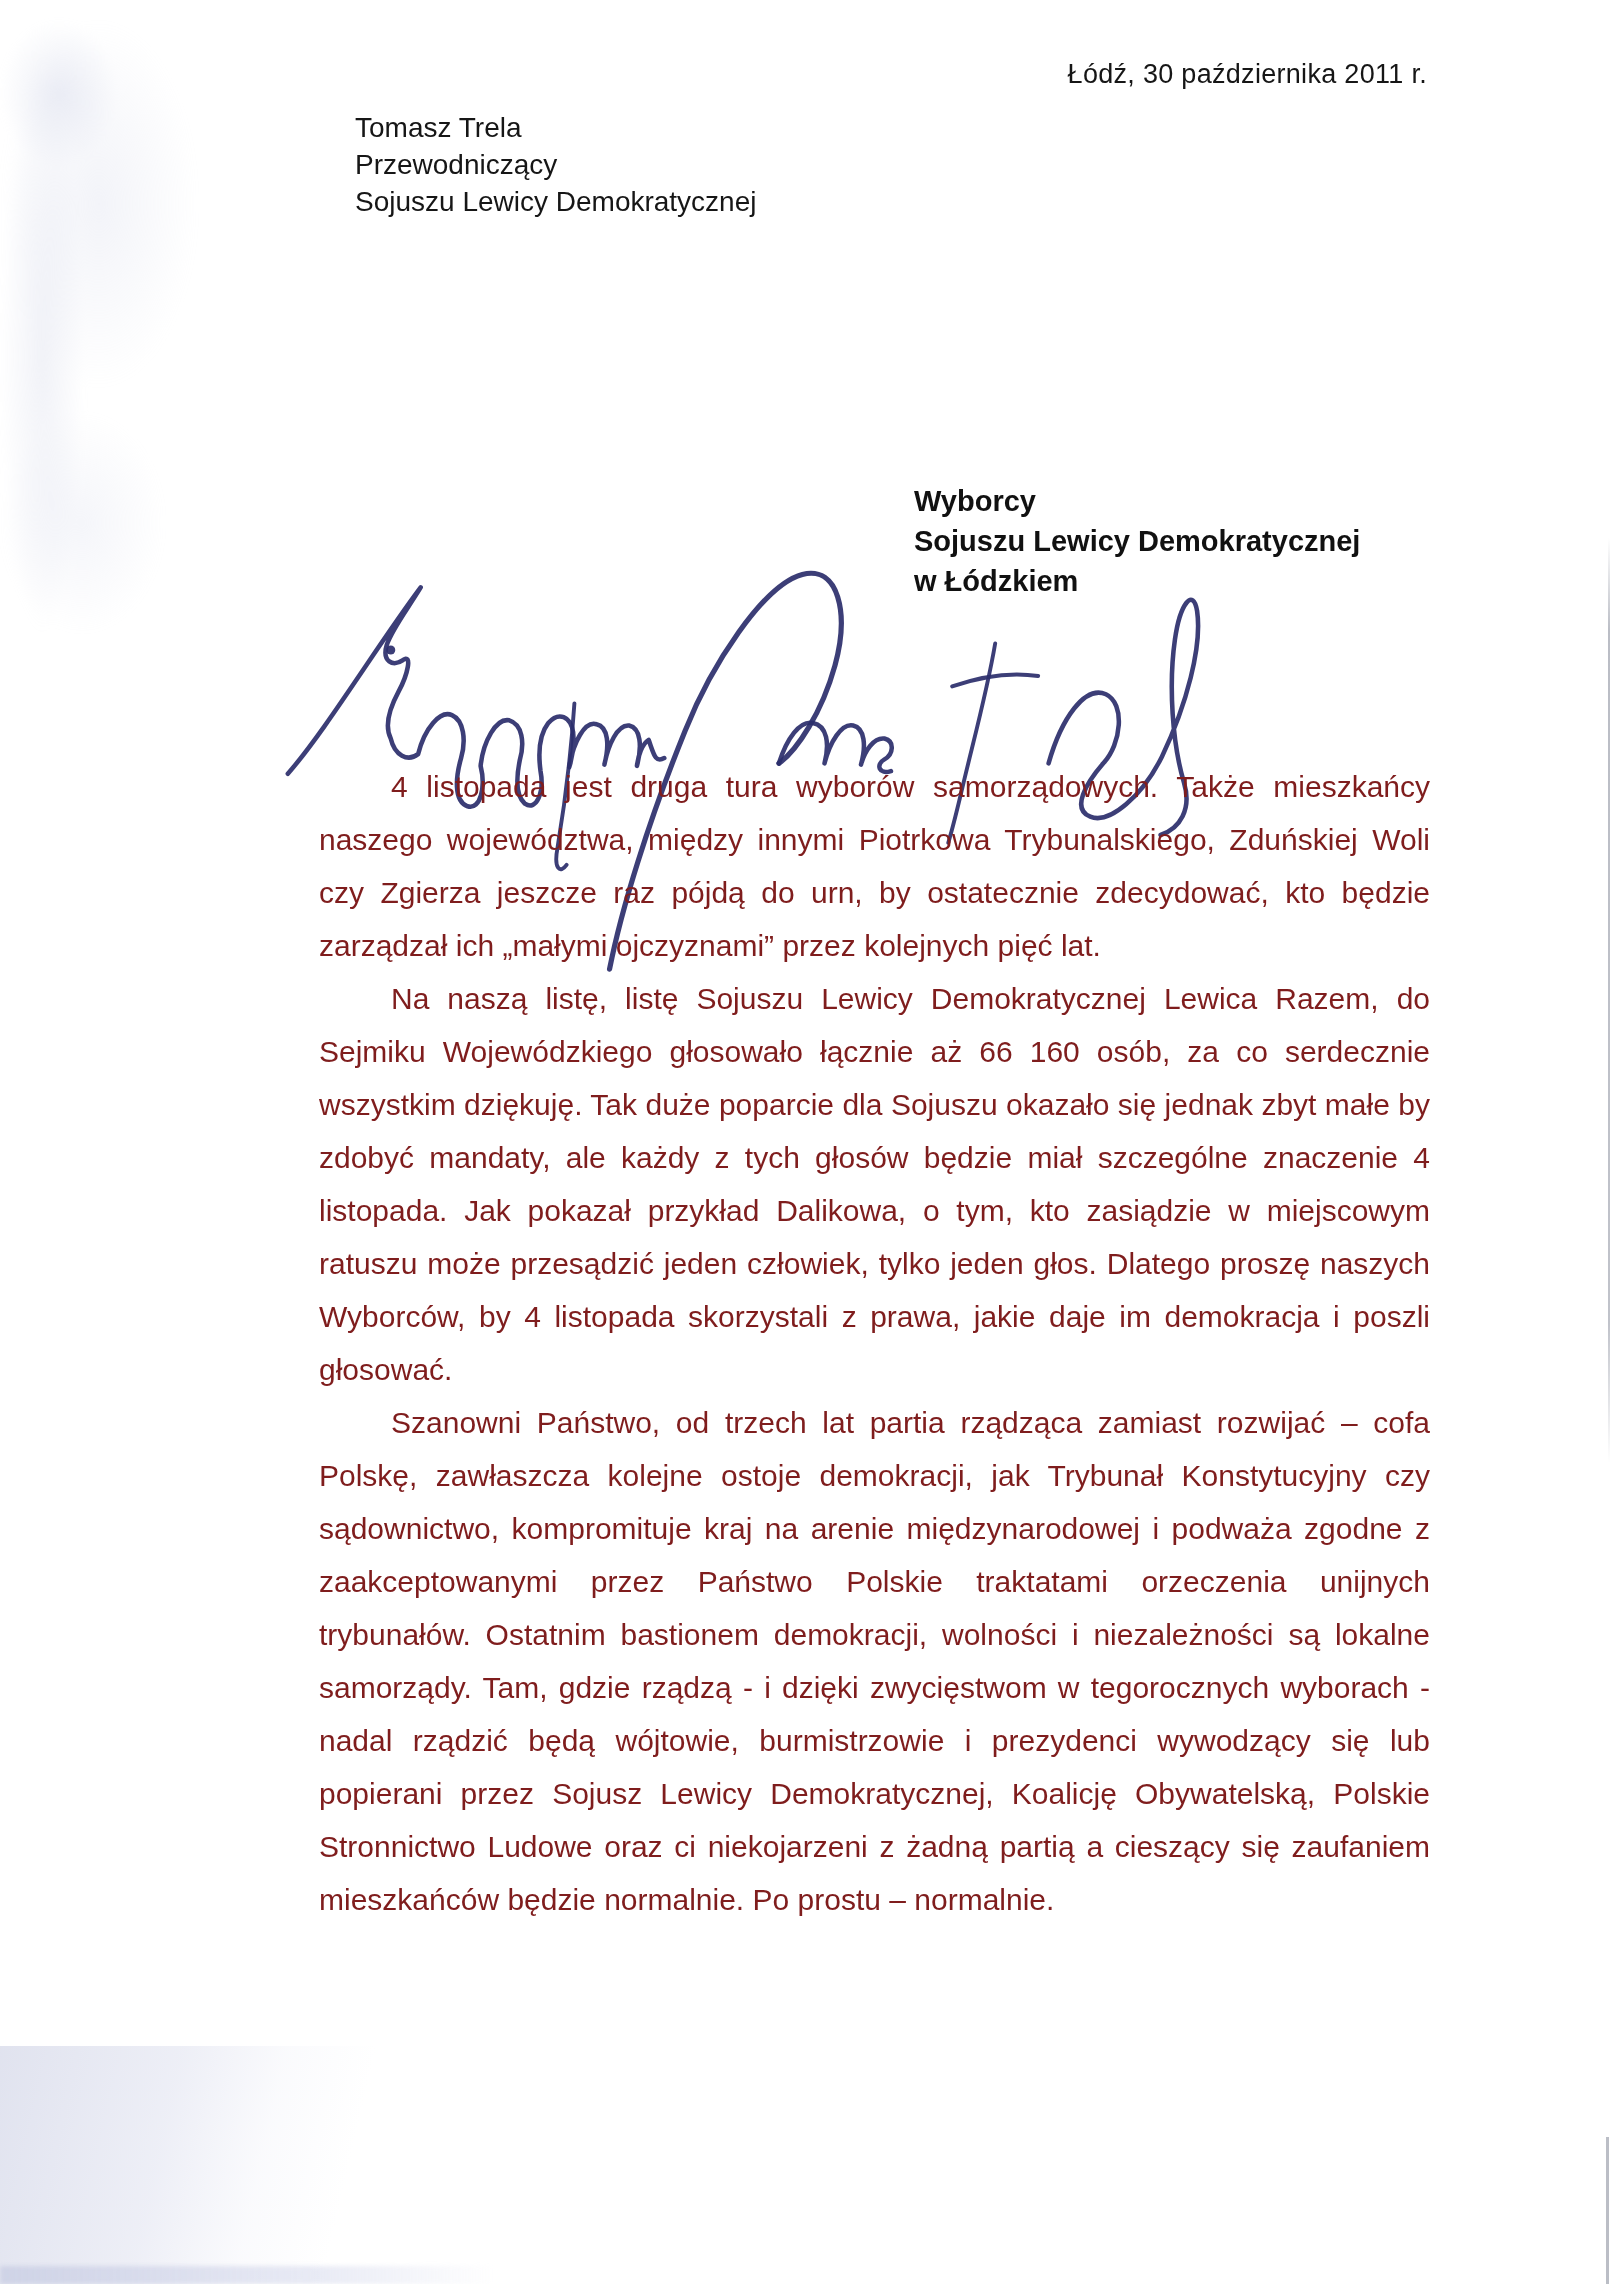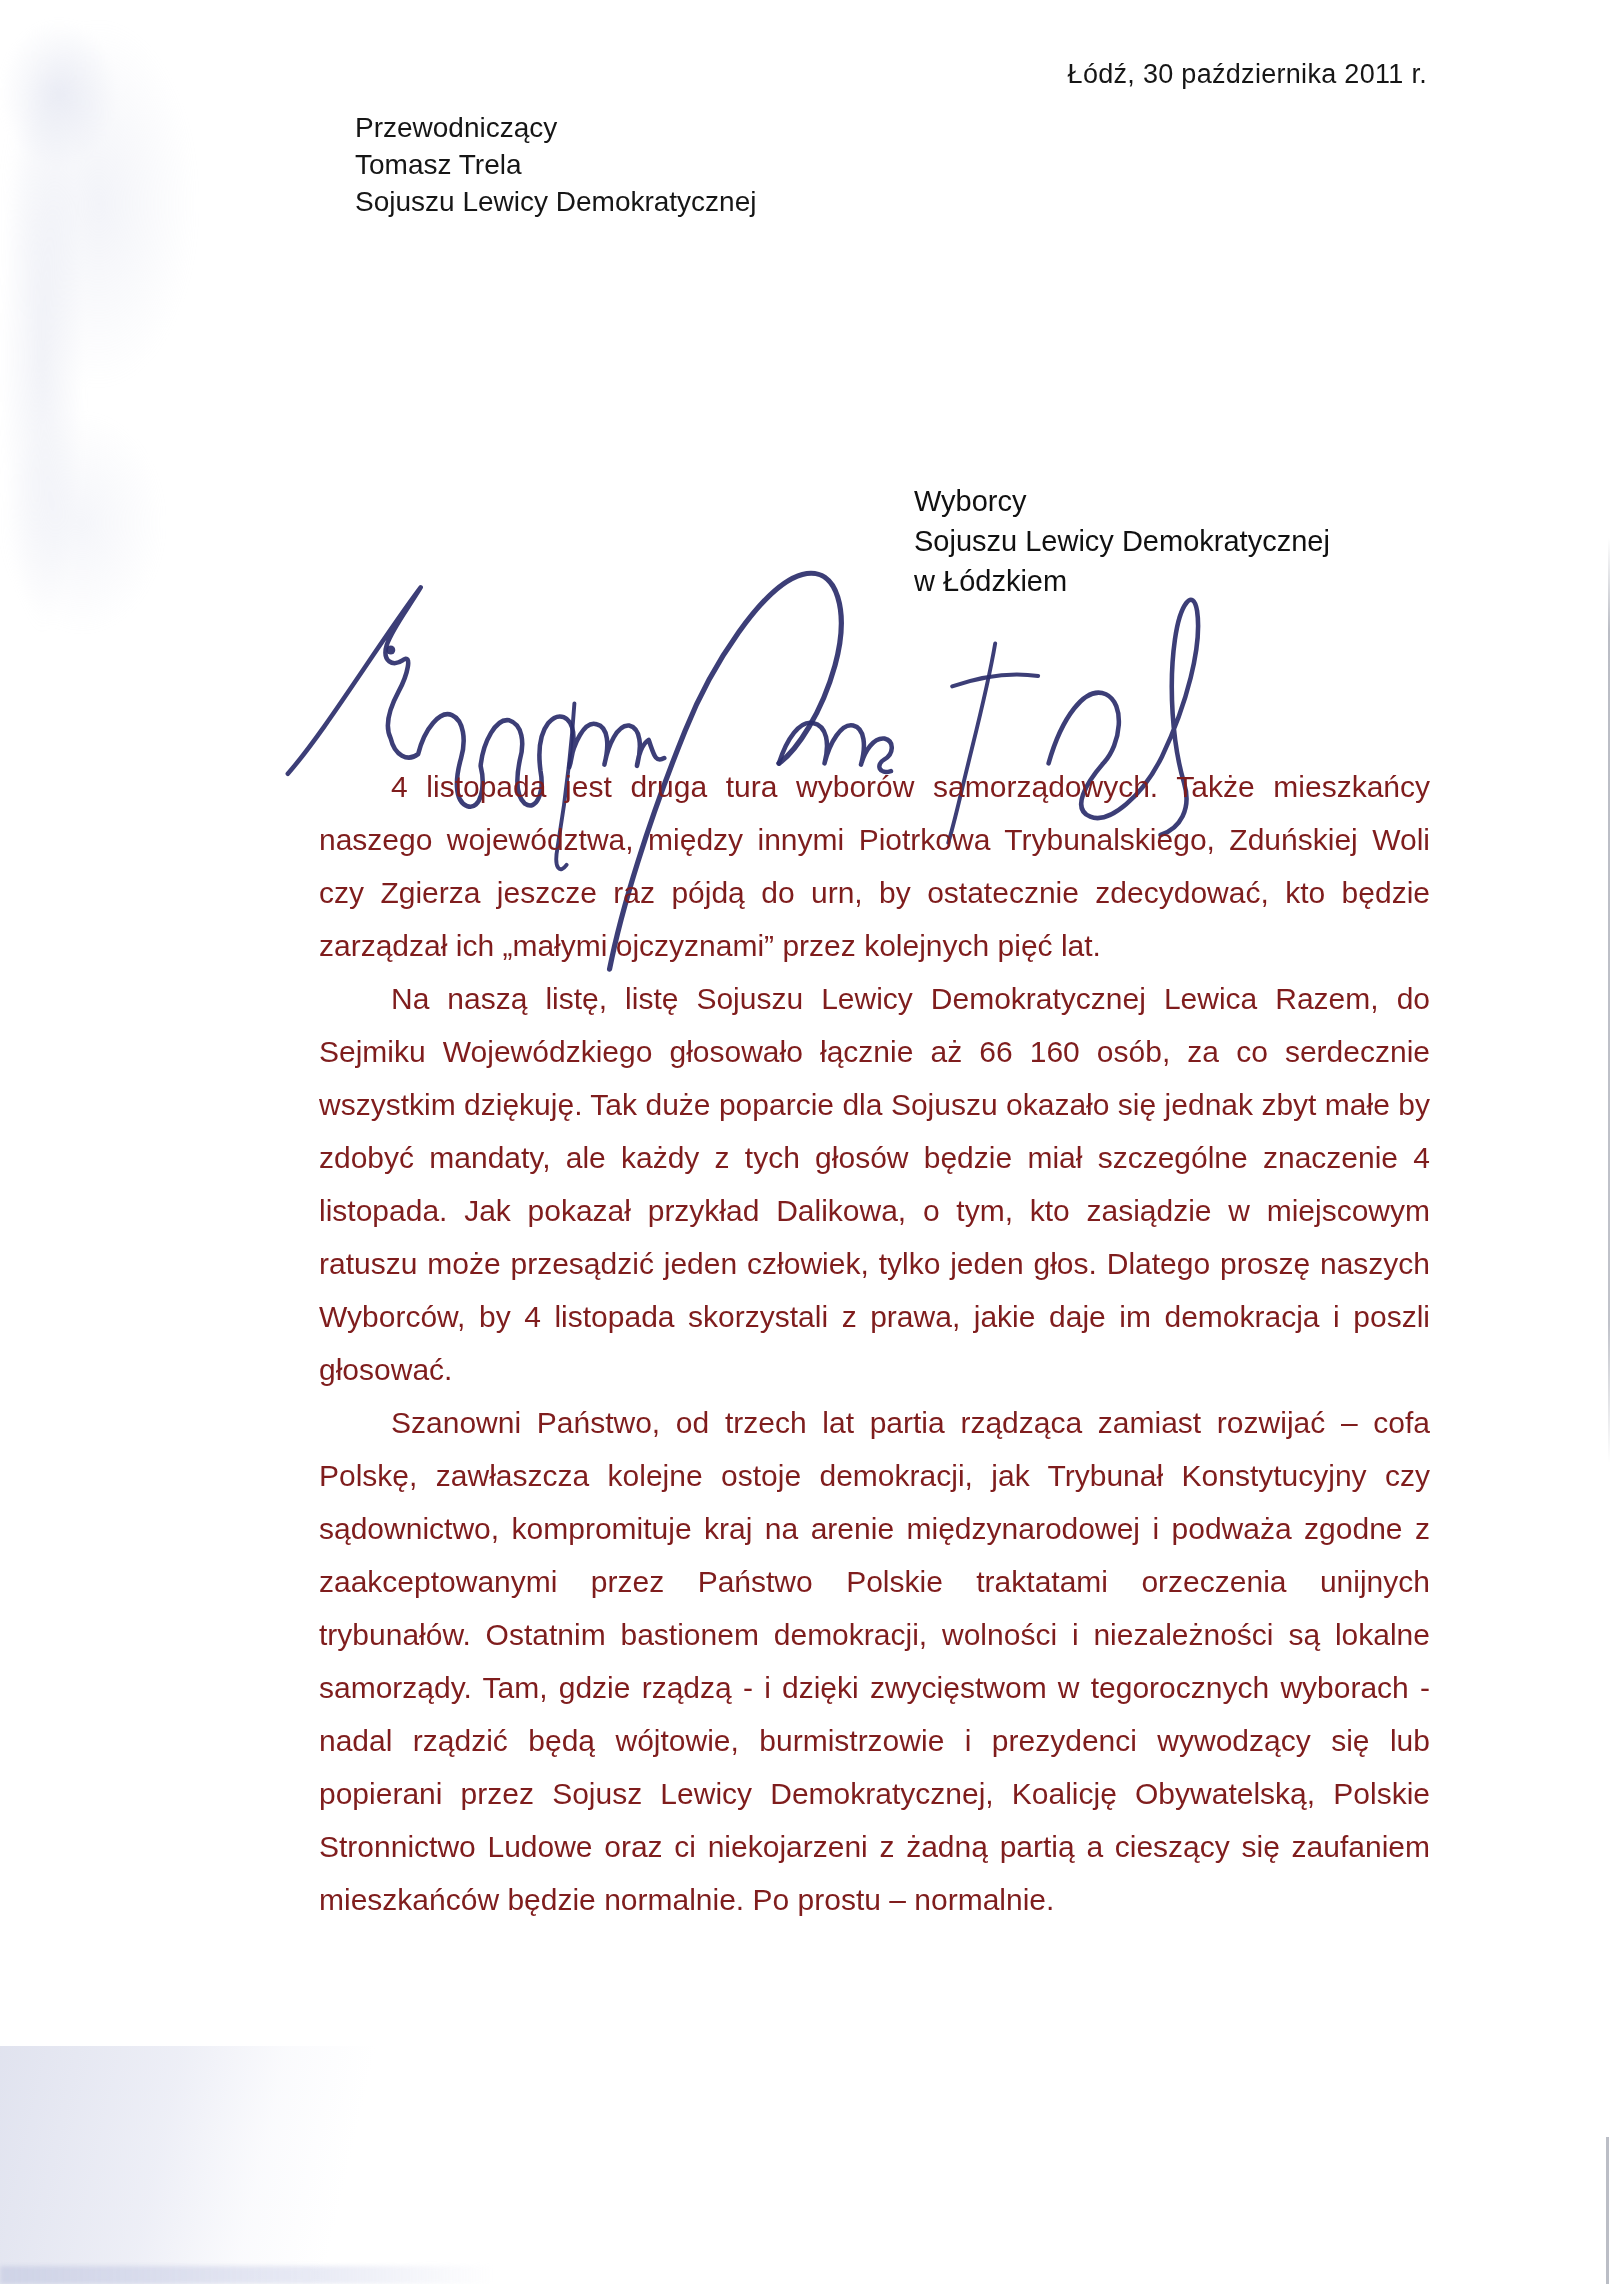--- a/index.html
+++ b/index.html
@@ -42,21 +42,21 @@
 
   
   .date{
     position:absolute;top:59px;right:189px;font-size:27px;letter-spacing:0.3px;color:#161616;
   }
   .sender{
     position:absolute;left:355px;top:109px;font-size:28px;line-height:37px;color:#161616;
   }
   .addressee{
     position:absolute;left:914px;top:481px;font-size:29px;line-height:40px;
-    font-weight:normal;color:#111;
+    font-weight:bold;color:#111;
   }
   .body-text{
     position:absolute;left:319px;top:760px;width:1111px;
     font-size:30px;line-height:53px;text-align:justify;color:#7f1d1d;
   }
   .body-text p{margin:0;text-indent:72px;}
 
   
   .signature{position:absolute;left:280px;top:547px;width:977px;height:430px;pointer-events:none;}
   .signature path{fill:none;stroke:var(--ink,#2b2e6b);stroke-linecap:round;stroke-linejoin:round;opacity:.92;}
@@ -69,22 +69,22 @@
 
   <div class="noise-top-left"></div>
   <div class="smudge-bottom-left"></div>
   <div class="smudge-bottom-band"></div>
   <div class="edge-line-upper"></div>
   <div class="edge-line-lower"></div>
 
   <div class="date">Łódź, 30 października 2011 r.</div>
 
   <div class="sender">
+    <div>Tomasz Trela</div>
     <div>Przewodniczący</div>
-    <div>Tomasz Trela</div>
     <div>Sojuszu Lewicy Demokratycznej</div>
   </div>
 
   <div class="addressee">
     <div>Wyborcy</div>
     <div>Sojuszu Lewicy Demokratycznej</div>
     <div>w Łódzkiem</div>
   </div>
 
   <svg class="signature" viewBox="0 0 1500 660" xmlns="http://www.w3.org/2000/svg">

